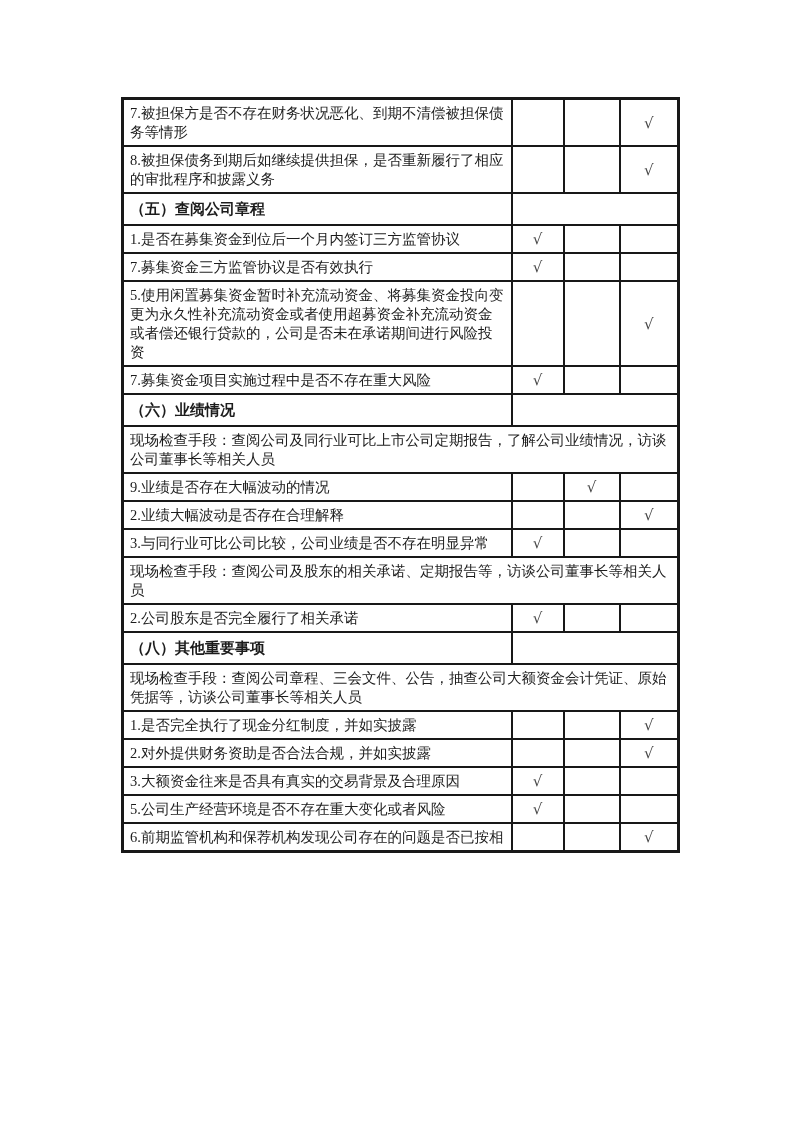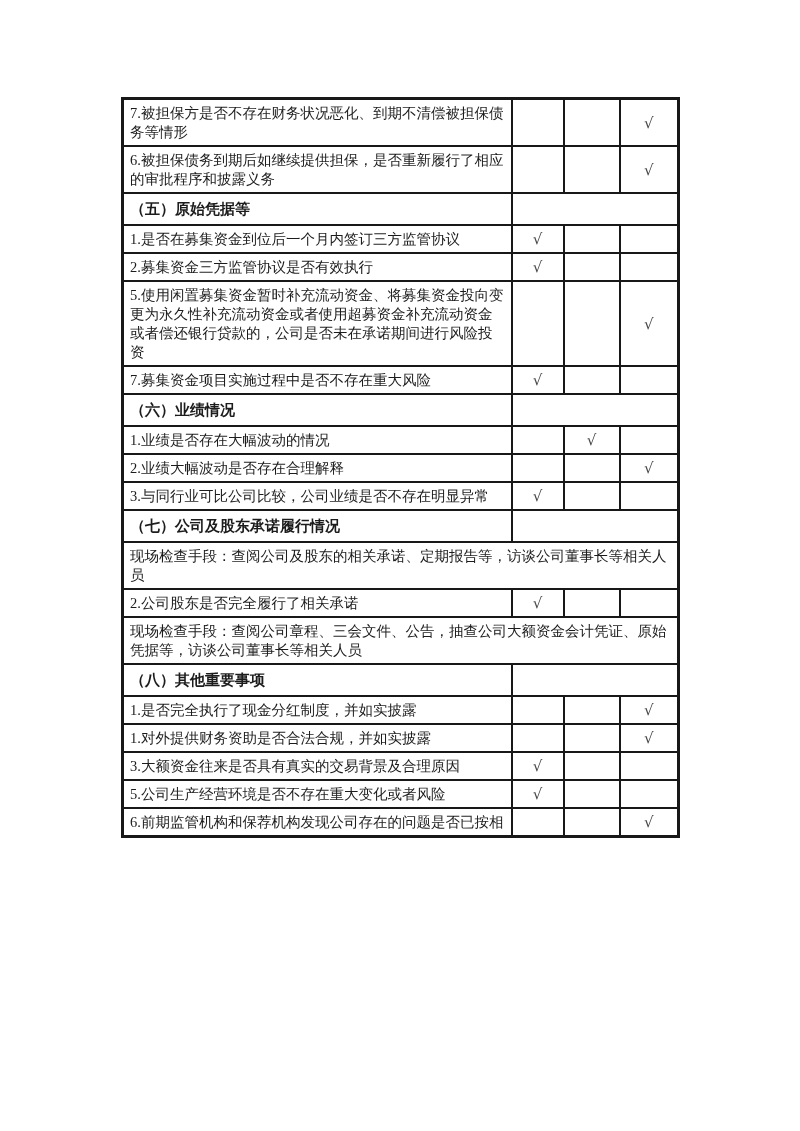--- a/index.html
+++ b/index.html
@@ -70,37 +70,37 @@
       <col class="c-chk3">
     </colgroup>
     <tbody id="table-body">
         <tr>
           <td class="item">7.被担保方是否不存在财务状况恶化、到期不清偿被担保债务等情形</td>
           <td class="chk"></td>
           <td class="chk"></td>
           <td class="chk"><span class="mark">√</span></td>
         </tr>
         <tr>
-          <td class="item">6.被担保债务到期后如继续提供担保，是否重新履行了相应的审批程序和披露义务</td>
+          <td class="item">8.被担保债务到期后如继续提供担保，是否重新履行了相应的审批程序和披露义务</td>
           <td class="chk"></td>
           <td class="chk"></td>
           <td class="chk"><span class="mark">√</span></td>
         </tr>
         <tr>
-          <td class="section">（五）原始凭据等</td>
+          <td class="section">（五）查阅公司章程</td>
           <td colspan="3" class="merged"></td>
         </tr>
         <tr>
           <td class="item">1.是否在募集资金到位后一个月内签订三方监管协议</td>
           <td class="chk"><span class="mark">√</span></td>
           <td class="chk"></td>
           <td class="chk"></td>
         </tr>
         <tr>
-          <td class="item">2.募集资金三方监管协议是否有效执行</td>
+          <td class="item">7.募集资金三方监管协议是否有效执行</td>
           <td class="chk"><span class="mark">√</span></td>
           <td class="chk"></td>
           <td class="chk"></td>
         </tr>
         <tr>
           <td class="item">5.使用闲置募集资金暂时补充流动资金、将募集资金投向变更为永久性补充流动资金或者使用超募资金补充流动资金或者偿还银行贷款的，公司是否未在承诺期间进行风险投资</td>
           <td class="chk"></td>
           <td class="chk"></td>
           <td class="chk"><span class="mark">√</span></td>
         </tr>
@@ -108,65 +108,64 @@
           <td class="item">7.募集资金项目实施过程中是否不存在重大风险</td>
           <td class="chk"><span class="mark">√</span></td>
           <td class="chk"></td>
           <td class="chk"></td>
         </tr>
         <tr>
           <td class="section">（六）业绩情况</td>
           <td colspan="3" class="merged"></td>
         </tr>
         <tr>
-          <td class="item">1.业绩是否存在大幅波动的情况</td>
+          <td colspan="4" class="method">现场检查手段：查阅公司及同行业可比上市公司定期报告，了解公司业绩情况，访谈公司董事长等相关人员</td>
+        </tr>
+        <tr>
+          <td class="item">9.业绩是否存在大幅波动的情况</td>
           <td class="chk"></td>
           <td class="chk"><span class="mark">√</span></td>
           <td class="chk"></td>
         </tr>
         <tr>
           <td class="item">2.业绩大幅波动是否存在合理解释</td>
           <td class="chk"></td>
           <td class="chk"></td>
           <td class="chk"><span class="mark">√</span></td>
         </tr>
         <tr>
           <td class="item">3.与同行业可比公司比较，公司业绩是否不存在明显异常</td>
           <td class="chk"><span class="mark">√</span></td>
           <td class="chk"></td>
           <td class="chk"></td>
         </tr>
         <tr>
-          <td class="section">（七）公司及股东承诺履行情况</td>
-          <td colspan="3" class="merged"></td>
-        </tr>
-        <tr>
           <td colspan="4" class="method">现场检查手段：查阅公司及股东的相关承诺、定期报告等，访谈公司董事长等相关人员</td>
         </tr>
         <tr>
           <td class="item">2.公司股东是否完全履行了相关承诺</td>
           <td class="chk"><span class="mark">√</span></td>
           <td class="chk"></td>
           <td class="chk"></td>
         </tr>
         <tr>
-          <td colspan="4" class="method">现场检查手段：查阅公司章程、三会文件、公告，抽查公司大额资金会计凭证、原始凭据等，访谈公司董事长等相关人员</td>
+          <td class="section">（八）其他重要事项</td>
+          <td colspan="3" class="merged"></td>
         </tr>
         <tr>
-          <td class="section">（八）其他重要事项</td>
-          <td colspan="3" class="merged"></td>
+          <td colspan="4" class="method">现场检查手段：查阅公司章程、三会文件、公告，抽查公司大额资金会计凭证、原始凭据等，访谈公司董事长等相关人员</td>
         </tr>
         <tr>
           <td class="item">1.是否完全执行了现金分红制度，并如实披露</td>
           <td class="chk"></td>
           <td class="chk"></td>
           <td class="chk"><span class="mark">√</span></td>
         </tr>
         <tr>
-          <td class="item">1.对外提供财务资助是否合法合规，并如实披露</td>
+          <td class="item">2.对外提供财务资助是否合法合规，并如实披露</td>
           <td class="chk"></td>
           <td class="chk"></td>
           <td class="chk"><span class="mark">√</span></td>
         </tr>
         <tr>
           <td class="item">3.大额资金往来是否具有真实的交易背景及合理原因</td>
           <td class="chk"><span class="mark">√</span></td>
           <td class="chk"></td>
           <td class="chk"></td>
         </tr>

